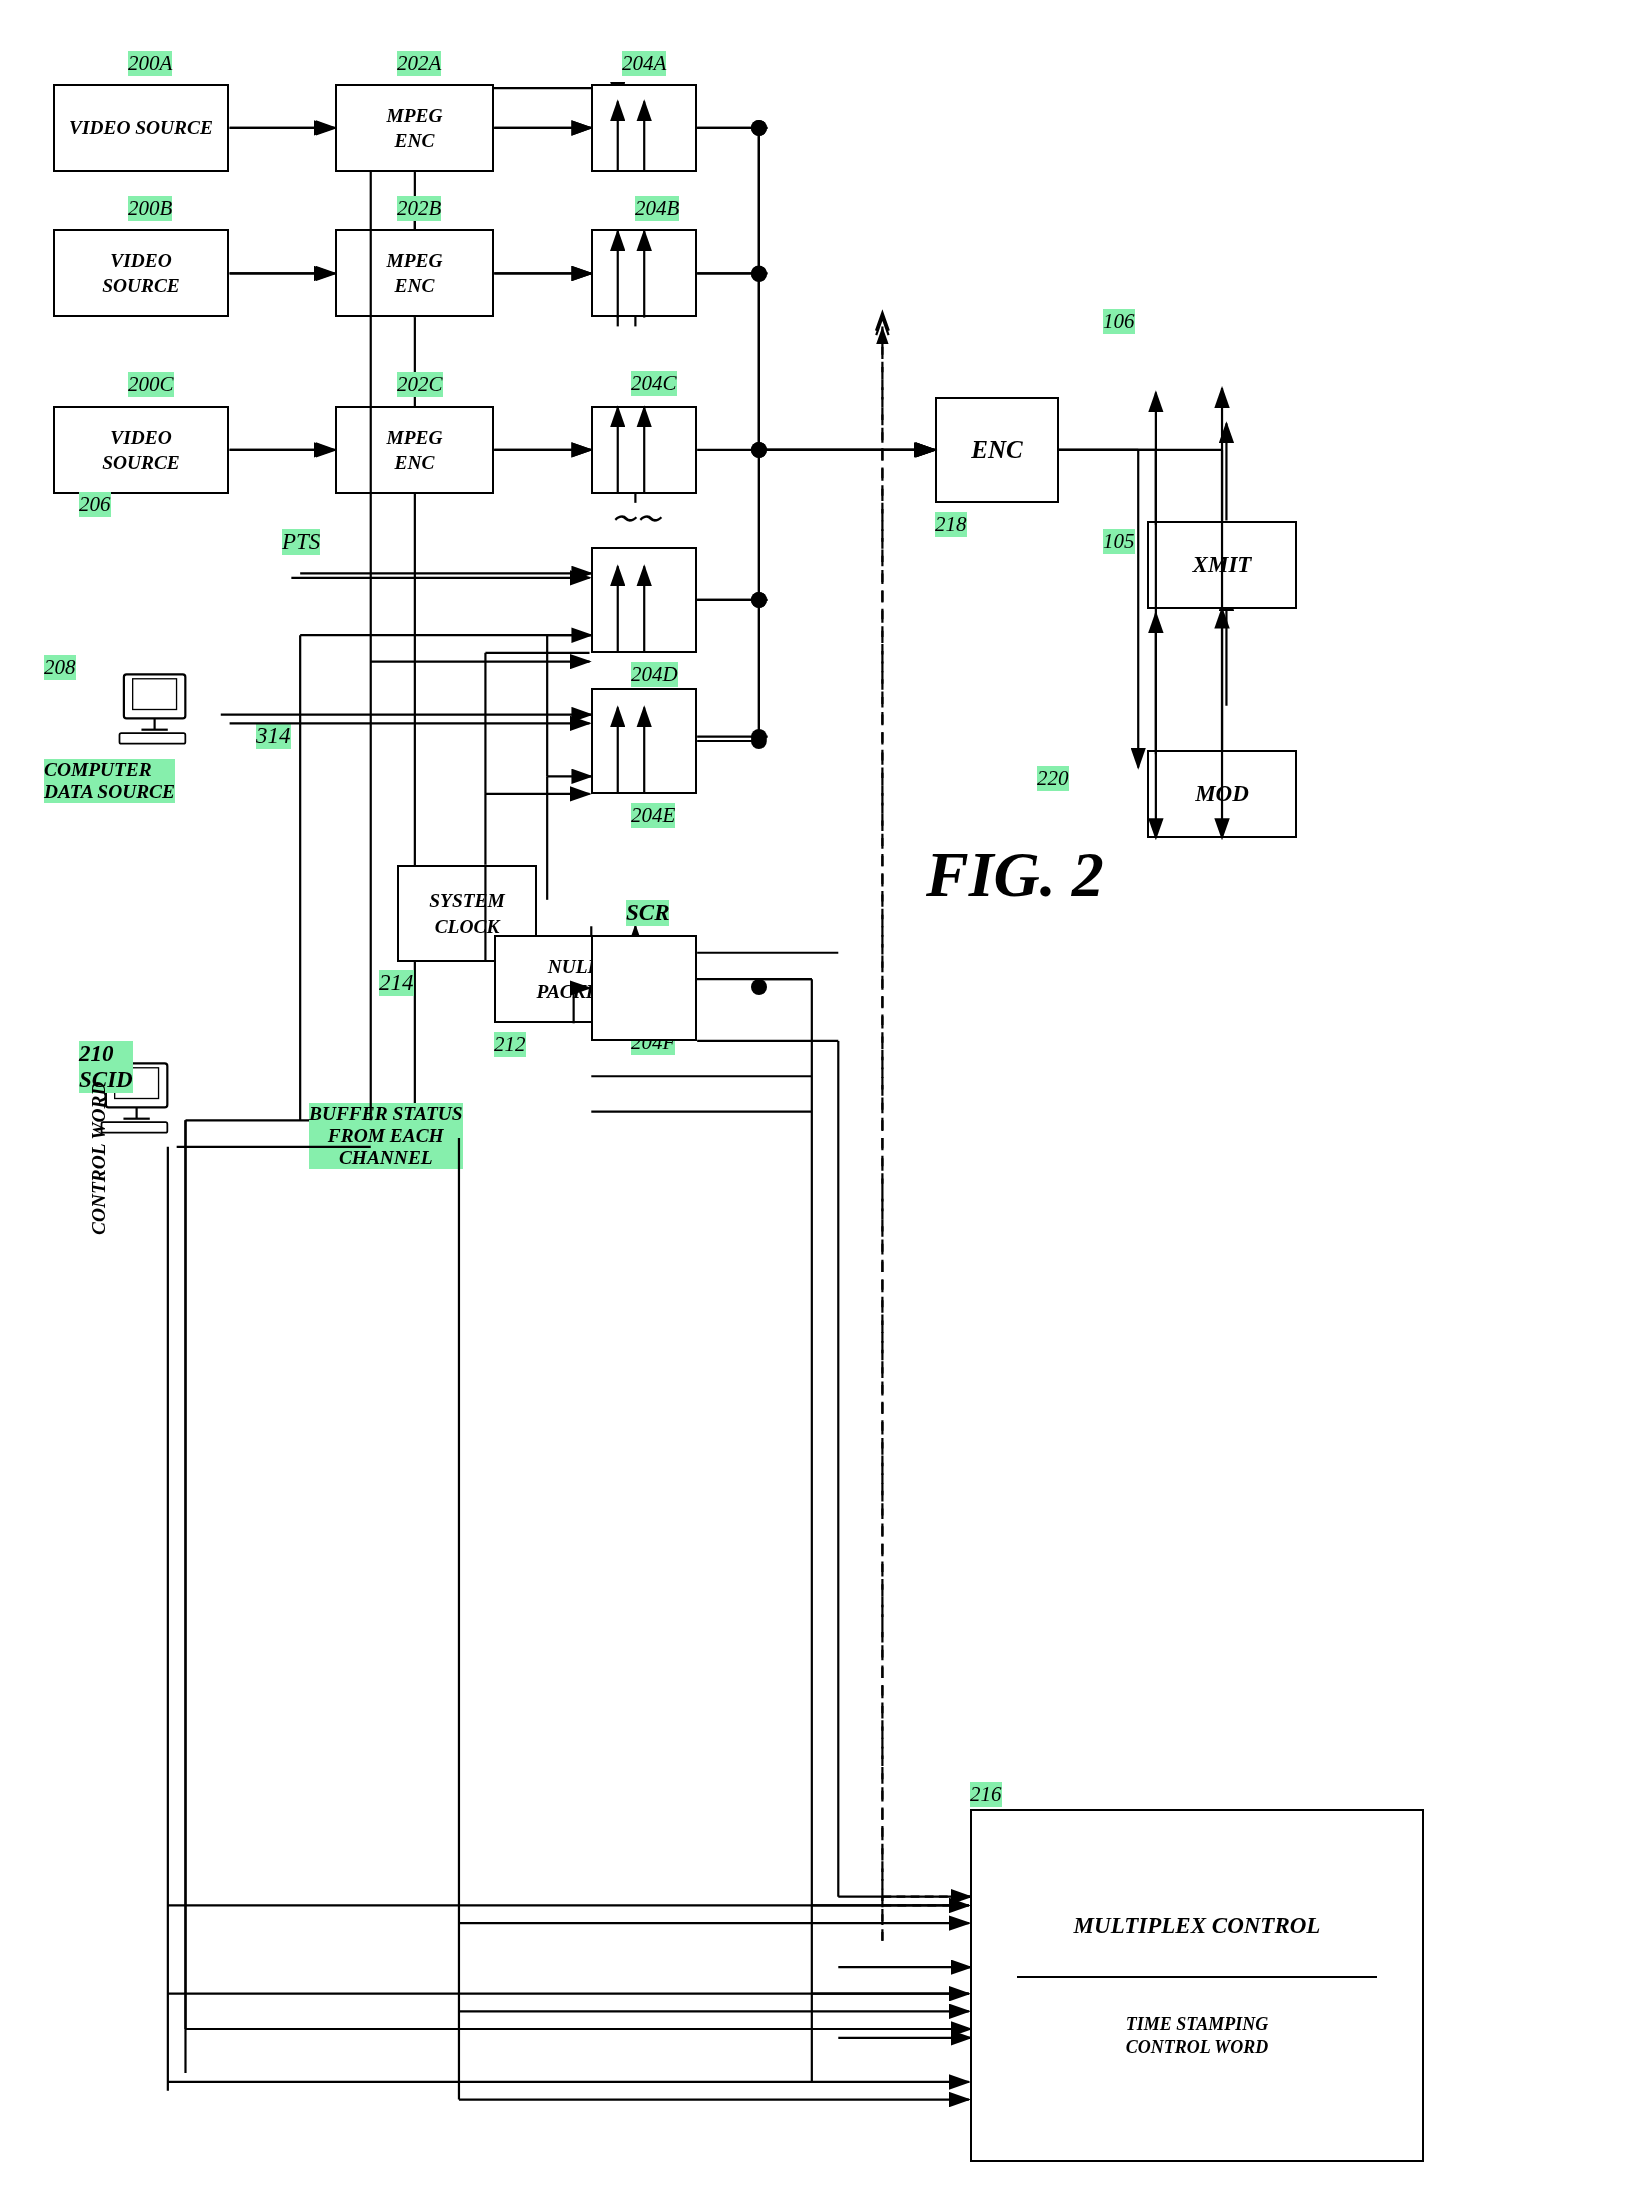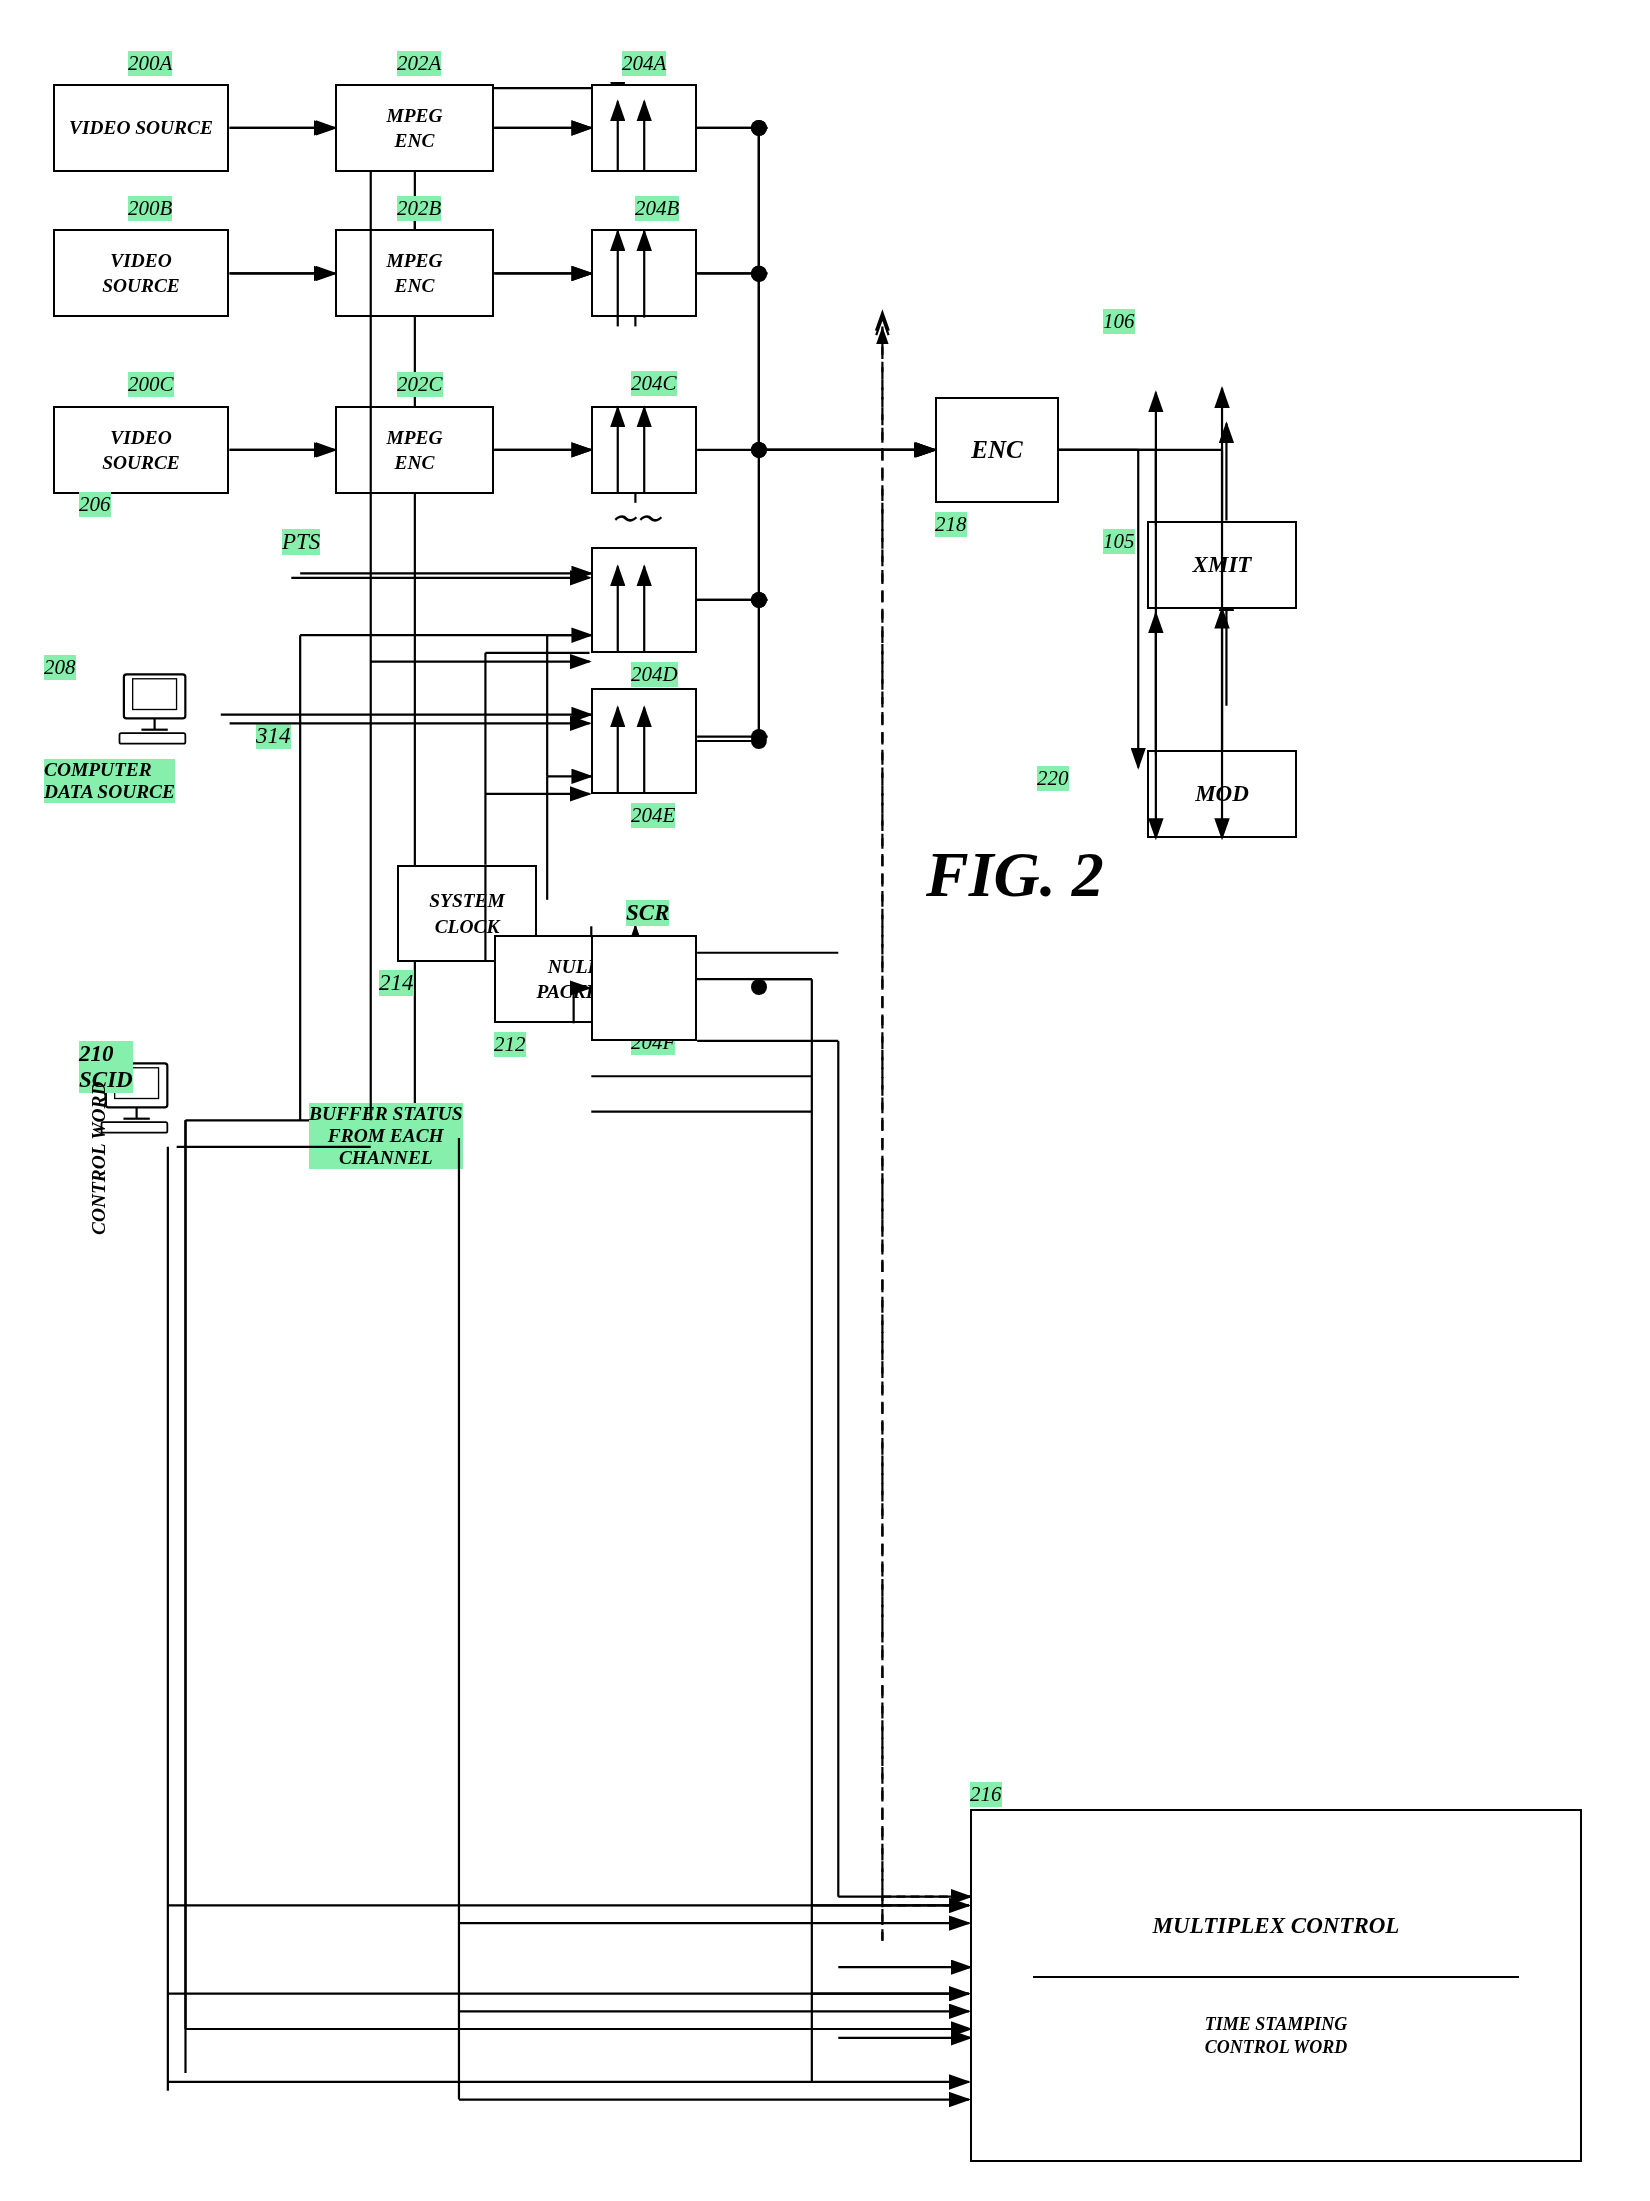--- a/index.html
+++ b/index.html
@@ -336,21 +336,21 @@
     <span>XMIT</span>
   </div>
   <div class="label" style="left:1103px; top:529px;">
     <span>105</span>
   </div>
 
   <div class="label" style="left:1103px; top:309px;">
     <span>106</span>
   </div>
 
-  <div class="box" style="left:970px; top:1809px; width:612px; height:353px; font-size:21px; font-weight:bold; font-style:italic; flex-direction:column; justify-content:center; align-items:center; gap:35px;">
+  <div class="box" style="left:970px; top:1809px; width:454px; height:353px; font-size:21px; font-weight:bold; font-style:italic; flex-direction:column; justify-content:center; align-items:center; gap:35px;">
     <div style="font-size:23px; font-style:italic; font-weight:bold;">MULTIPLEX CONTROL</div>
     <div style="width:80%; height:1.8px; background:#000;"></div>
     <div style="font-size:18px; font-style:italic; font-weight:bold; text-align:left;">TIME STAMPING<br>CONTROL WORD</div>
   </div>
   <div class="label" style="left:970px; top:1782px; font-style:italic;">
     <span>216</span>
   </div>
 
   <div style="position:absolute; left:88px; top:1235px; transform:rotate(-90deg); transform-origin:0 0;
               font-style:italic; font-size:19.4px; font-weight:bold; white-space:nowrap;">

